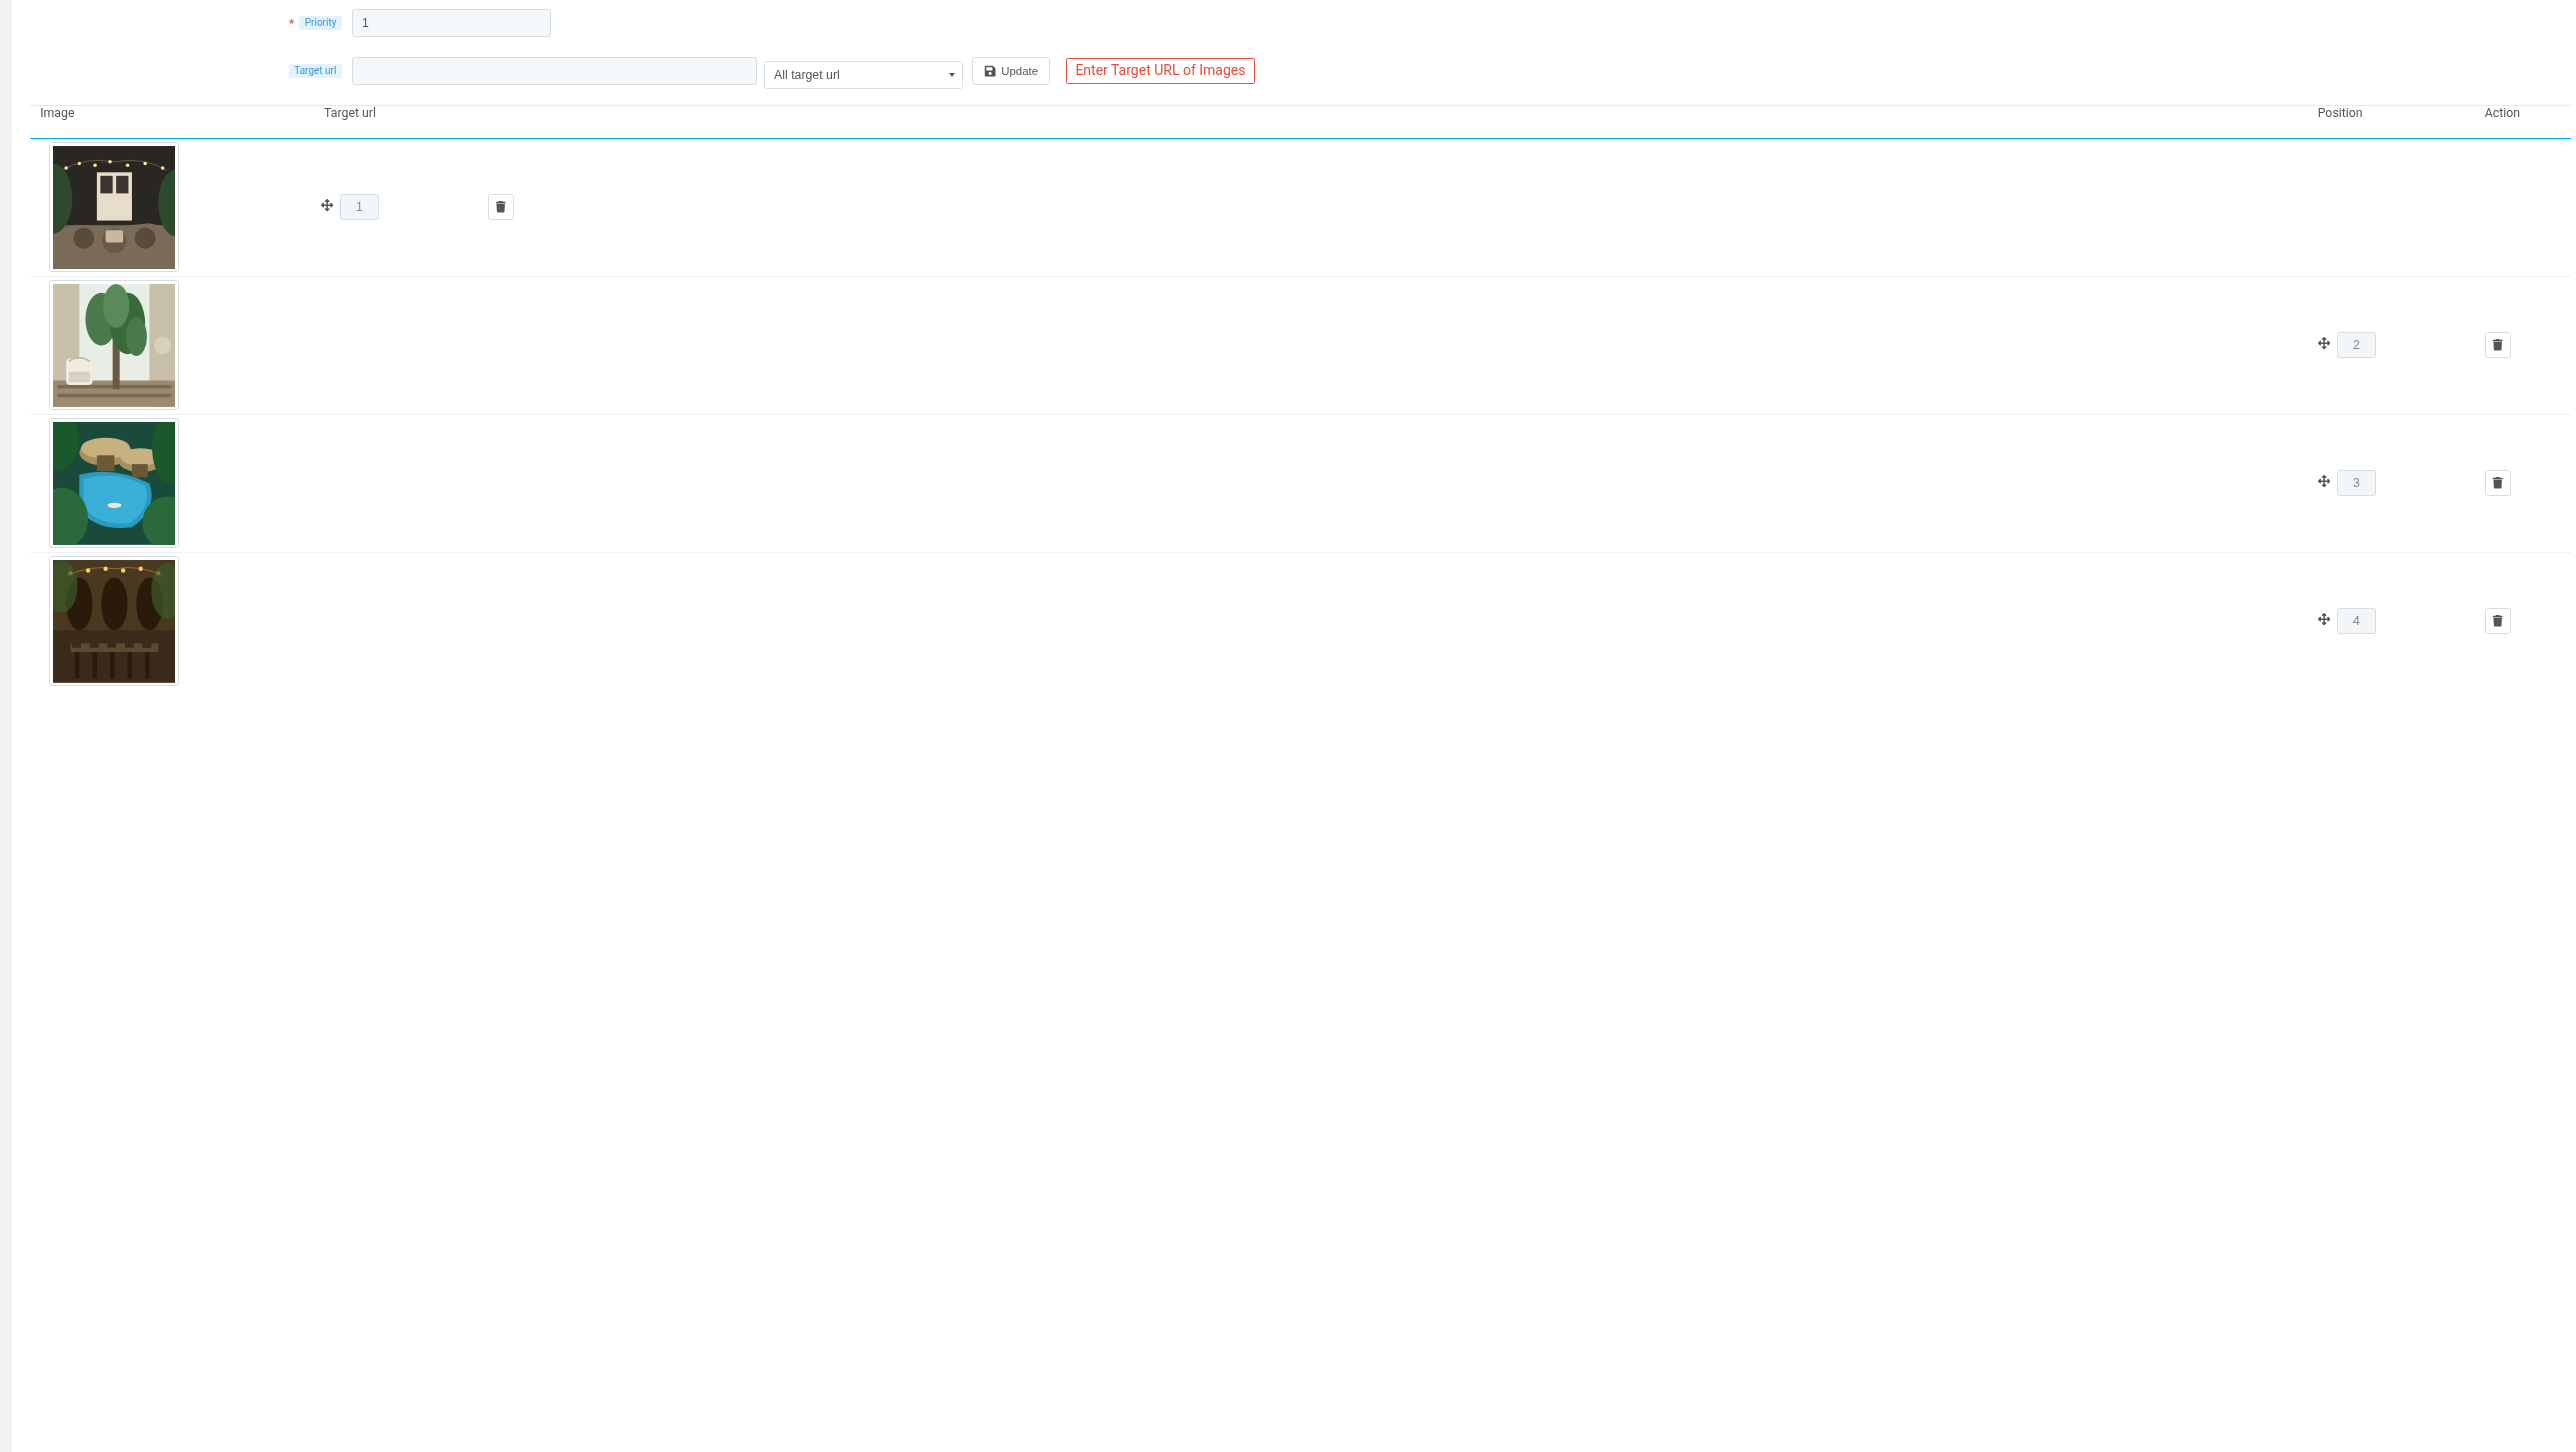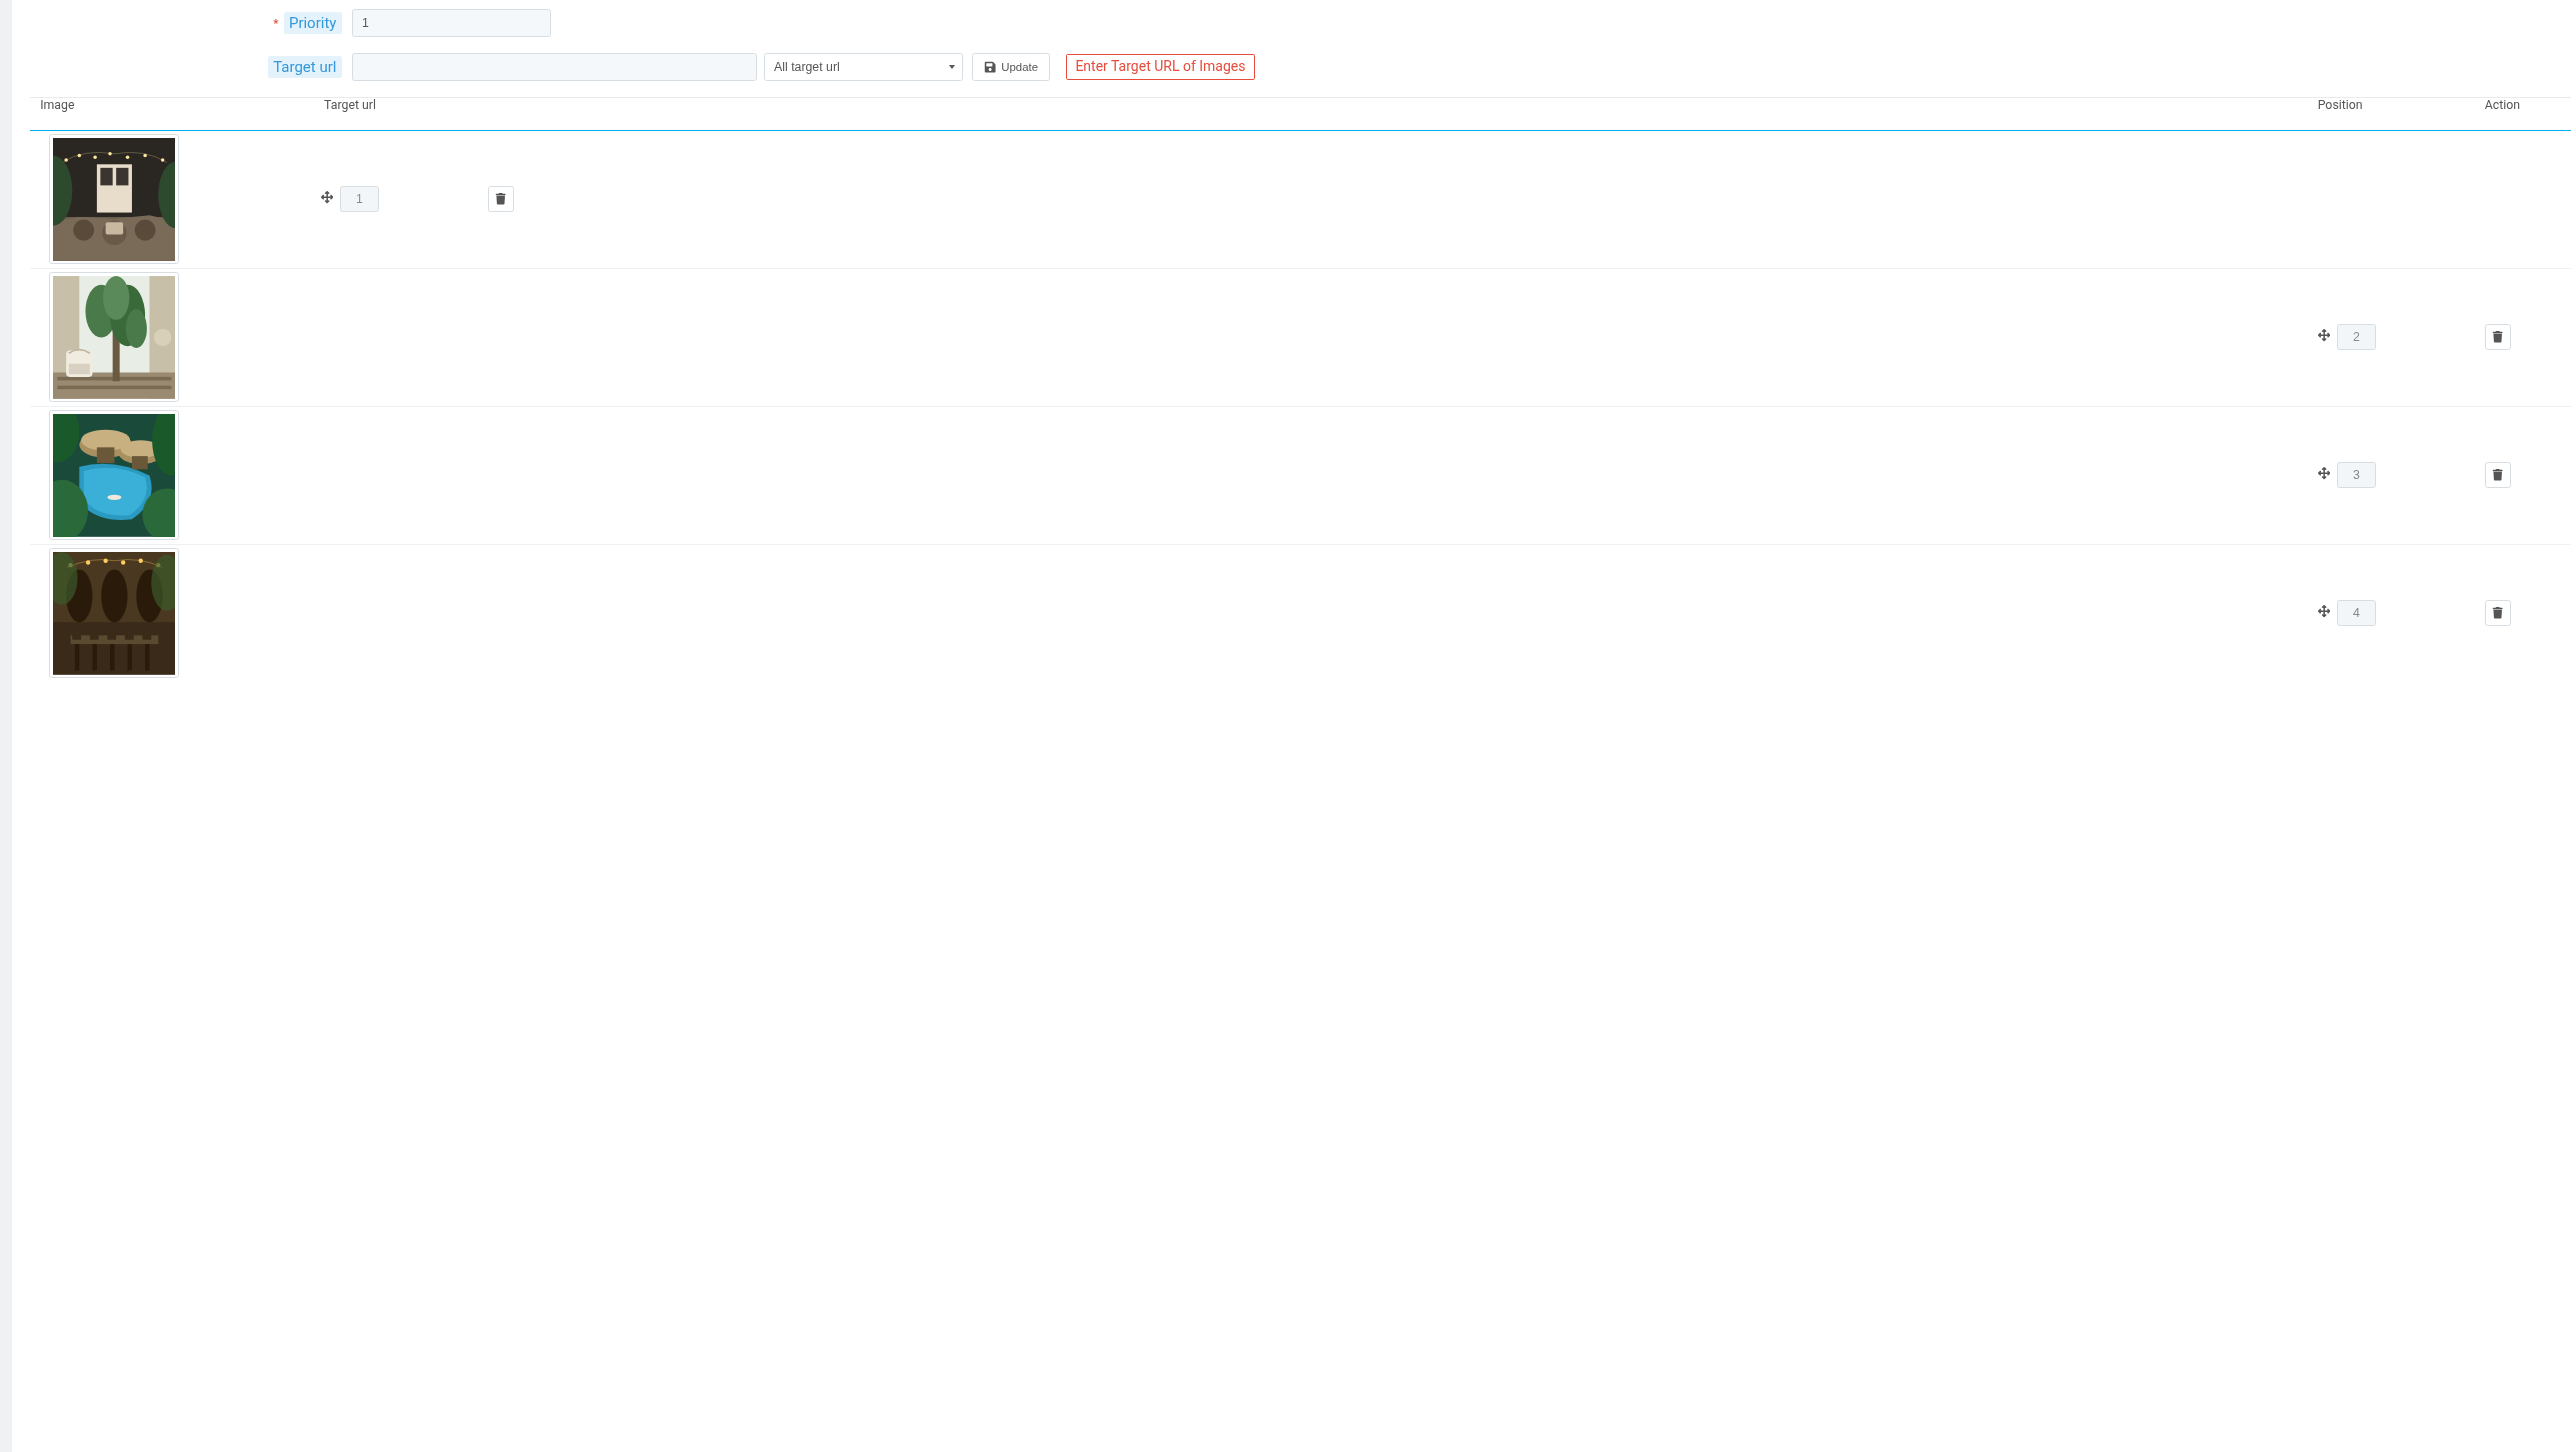--- a/index.html
+++ b/index.html
@@ -34,21 +34,21 @@
   .req-star {
     color: #e74c3c;
     margin-right: 5.3px;
     font-weight: bold;
   }
   .pill-label {
     background: #e3f2fb;
     color: #3498db;
     padding: 1.8px 5.3px;
     border-radius: 2.6px;
-    font-size: 15px;
+    font-size: 10px;
   }
   .input-text {
     background: #f5f8fa;
     border: 0.9px solid #d6dee3;
     border-radius: 2.6px;
     height: 28px;
     padding: 3.5px 8.8px;
     font-size: 12.3px;
     color: #555;
   }
@@ -80,21 +80,21 @@
     border: 0.9px solid #d6dee3;
     border-radius: 2.6px;
     height: 28px;
     padding: 3.5px 25px 3.5px 8.8px;
     font-size: 12.3px;
     color: #555;
     appearance: none;
     position: relative;
     width: 199px;
   }
-  .select-wrap { position: relative; display: inline-block; }
+  .select-wrap { position: relative; display: inline-block; margin-top: 8px; }
   .select-wrap::after {
     content: "";
     position: absolute;
     right: 8.8px; top: 12.3px;
     width: 0; height: 0;
     border-left: 3.5px solid transparent;
     border-right: 3.5px solid transparent;
     border-top: 4.4px solid #555;
     pointer-events: none;
   }

